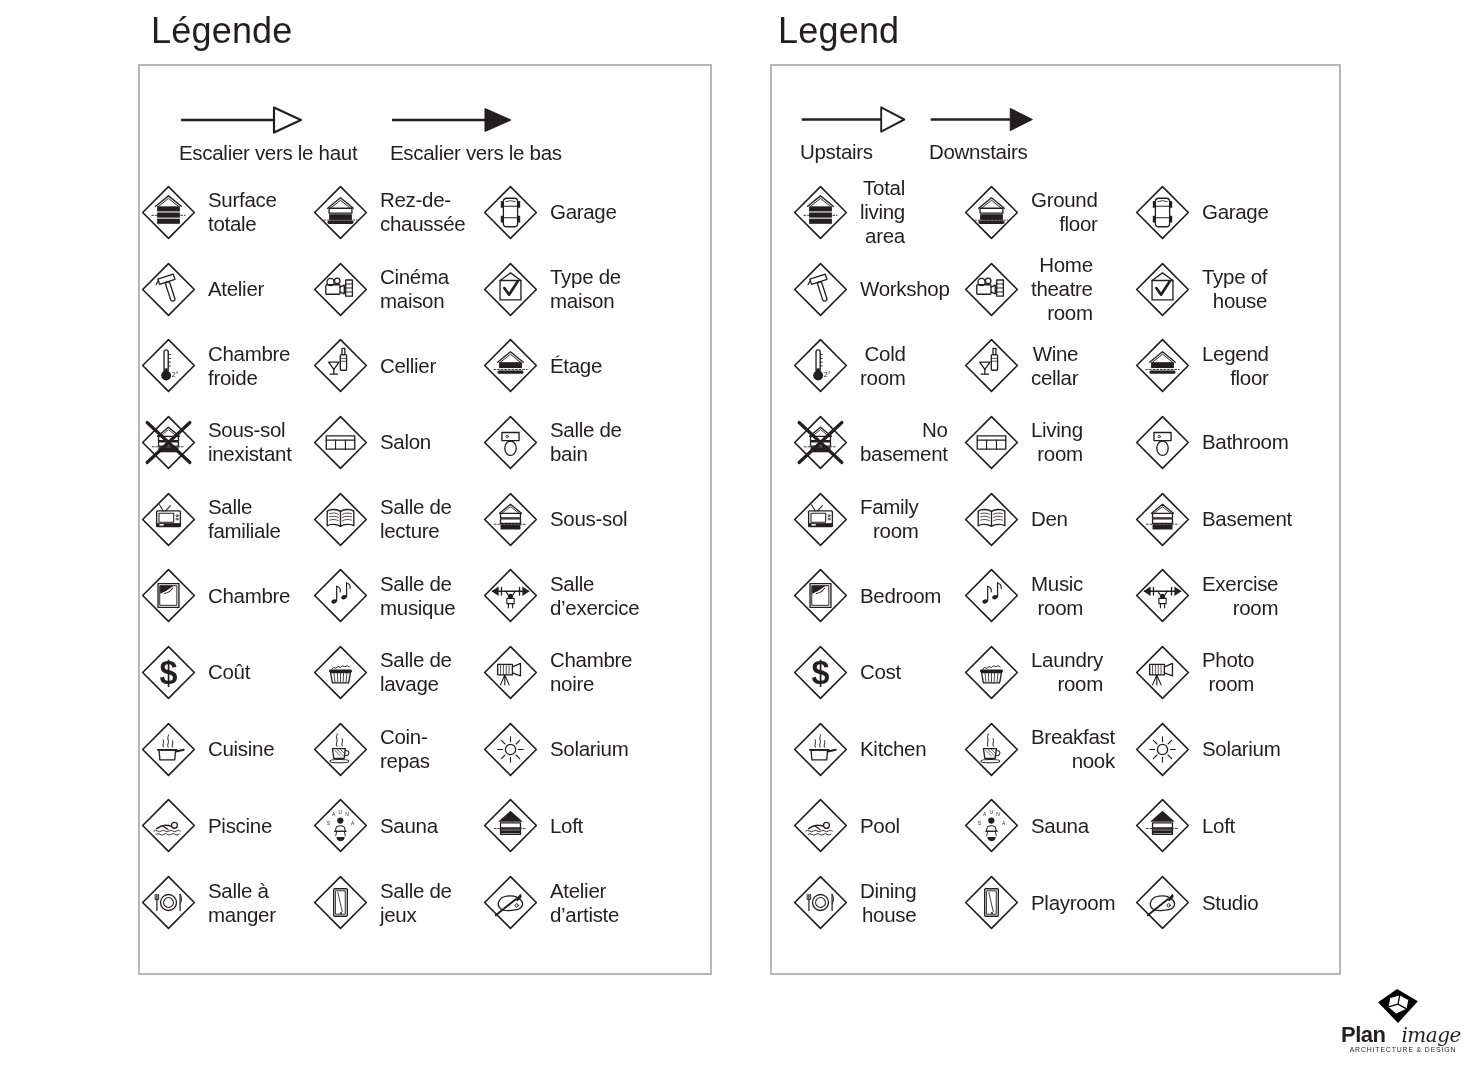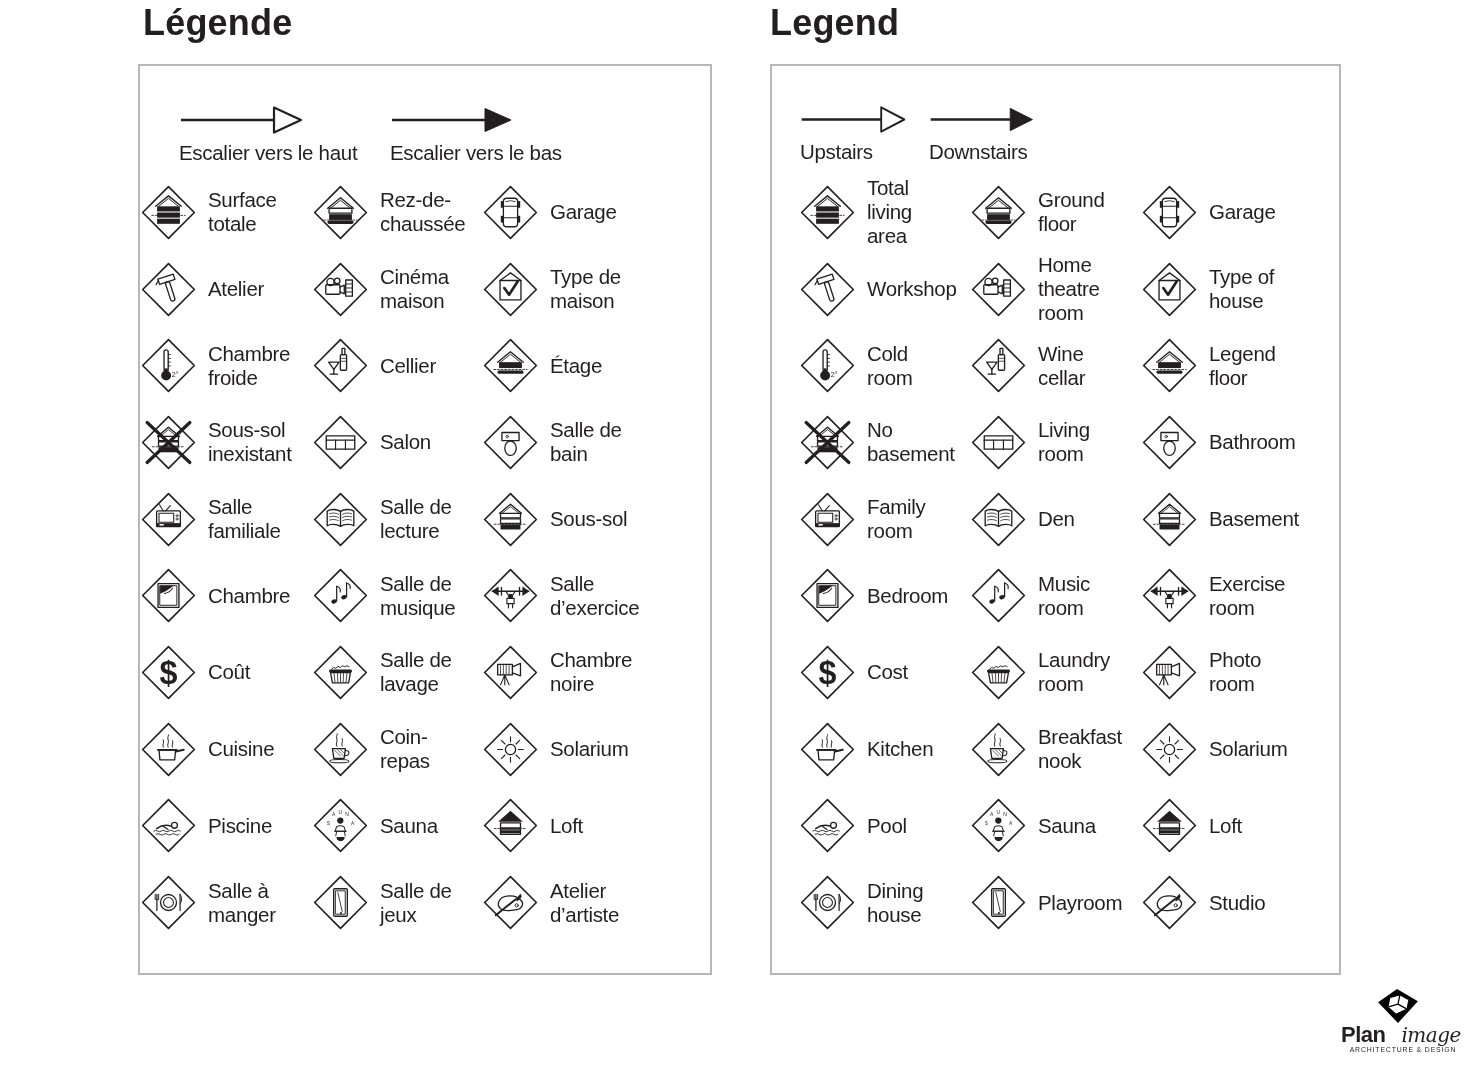--- a/index.html
+++ b/index.html
@@ -1,33 +1,33 @@
 <!DOCTYPE html>
 <html><head>
 <meta charset="utf-8">
 <style>
   html,body{margin:0;padding:0;background:#fff;}
   .canvas{position:relative;width:1478px;height:1074px;background:#fff;overflow:hidden;
           font-family:"Liberation Sans",sans-serif;color:#231f20;}
-  .title{position:absolute;top:2px;margin:0;font-size:36px;font-weight:700;letter-spacing:.2px;}
+  .title{position:absolute;top:2px;margin:8px;font-size:36px;font-weight:400;letter-spacing:.2px;}
   .title-fr{left:143px;}
   .title-en{left:770px;}
   .panel{position:absolute;top:64px;height:911px;border:2px solid #b7b7b7;background:#fff;box-sizing:border-box;}
   .panel-fr{left:138px;width:574px;}
   .panel-en{left:770px;width:571px;}
   .arrows{position:absolute;top:38px;left:0;right:2px;height:70px;}
   .arrow-block{position:absolute;top:0;}
   .panel-fr .arrow-1{left:39px;}  .panel-fr .arrow-2{left:250px;}
   .panel-en .arrow-1{left:28px;}  .panel-en .arrow-2{left:157px;}
   .arrow-svg{width:124px;height:32px;display:block;}
   .panel-en .arrow-svg{width:106px;height:31px;}
   .arrow-label{font-size:20.5px;margin-top:5px;letter-spacing:-.3px;white-space:nowrap;}
   .grid{position:absolute;top:108px;left:0;right:0;display:grid;grid-auto-rows:76.7px;align-items:center;}
   .panel-fr .grid{grid-template-columns:172px 170px auto;}
-  .panel-en .grid{padding-left:27px;grid-template-columns:171px 171px auto;}
+  .panel-en .grid{padding-left:20px;grid-template-columns:171px 171px auto;text-align:right;}
   .item{display:flex;align-items:center;gap:11px;}
   .diamond{width:57px;height:57px;flex:none;overflow:visible;display:block;}
   .item-label{font-size:20.5px;line-height:24px;letter-spacing:-.3px;white-space:pre-line;flex:none;}
   .logo{position:absolute;left:1341px;top:988px;width:124px;}
   .emblem{width:42px;height:36px;display:block;margin-left:36px;}
   .brand{font-size:22px;font-weight:700;line-height:22px;white-space:nowrap;letter-spacing:-.5px;}
   .brand-italic{font-family:"DejaVu Serif",serif;font-style:italic;font-weight:400;font-size:20px;margin-left:16px;}
   .tagline{font-size:6.9px;letter-spacing:.85px;margin-top:0;text-align:center;white-space:nowrap;}
 </style>
 </head>

